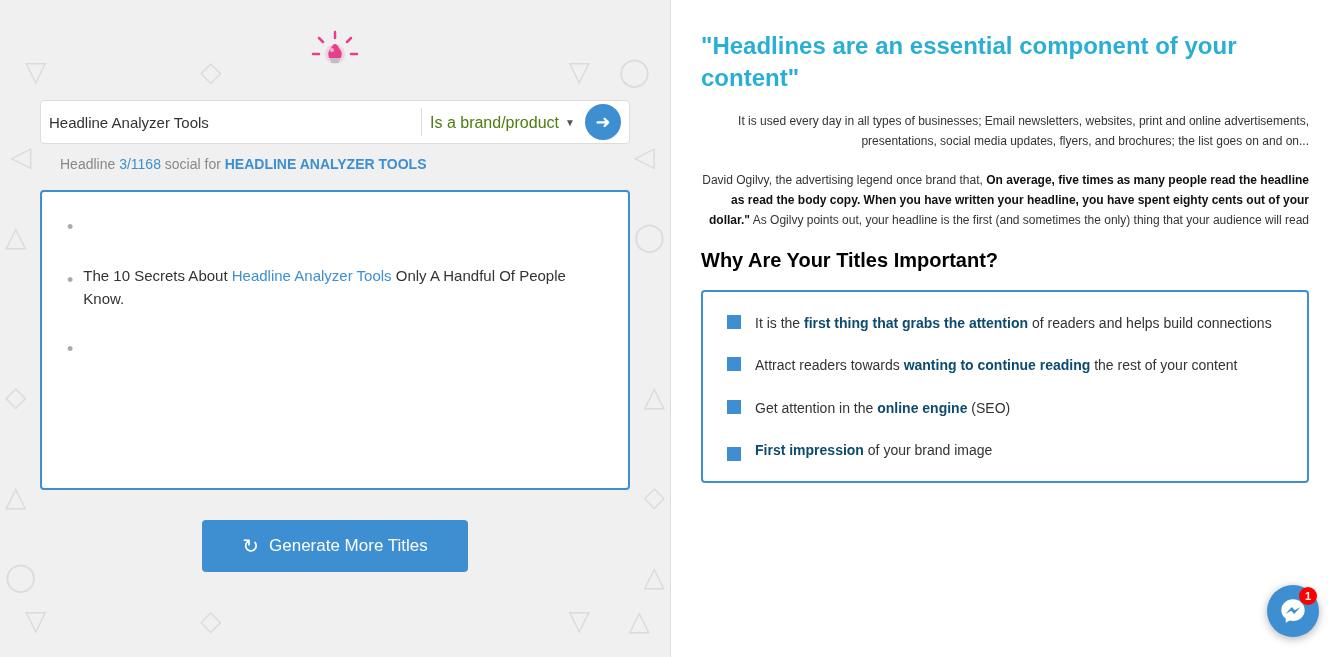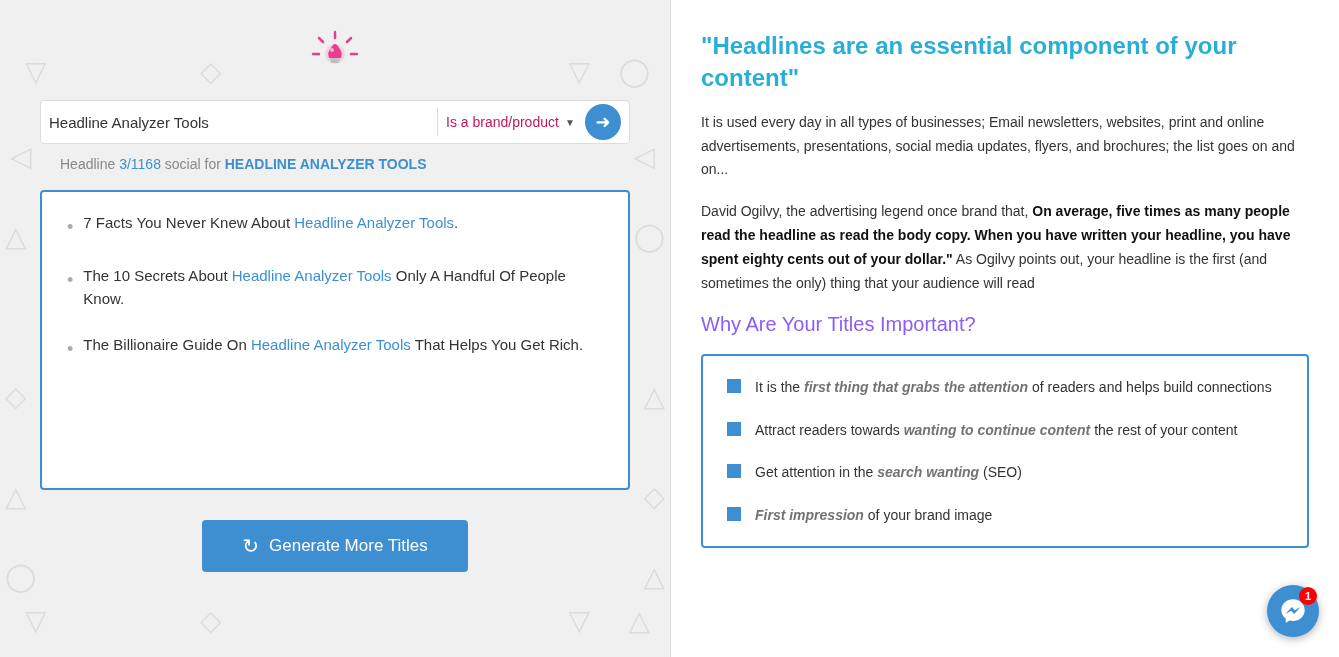--- a/index.html
+++ b/index.html
@@ -79,22 +79,22 @@
     }
     .search-divider {
       width: 1px;
       height: 28px;
       background: #ddd;
       margin: 0 8px;
     }
     .search-dropdown {
       border: none;
       outline: none;
-      font-size: 14px;
-      color: #be185d;
+      font-size: 16px;
+      color: #4d7c0f;
       background: transparent;
       cursor: pointer;
       appearance: none;
       padding-right: 16px;
     }
     .dropdown-wrapper {
       position: relative;
       display: flex;
       align-items: center;
     }
@@ -198,66 +198,67 @@
       border-left: 1px solid #ddd;
     }
     .right-panel h1 {
       font-size: 24px;
       color: #2aafd4;
       font-weight: 700;
       margin-bottom: 16px;
       line-height: 1.35;
     }
     .right-panel p {
-      font-size: 14px;
+      font-size: 12px;
       color: #333;
       line-height: 1.7;
       margin-bottom: 18px;
+      text-align: right;
     }
     .right-panel p strong {
       font-weight: 700;
       color: #111;
     }
     .right-panel h2 {
       font-size: 20px;
-      color: #8b5cf6;
-      font-weight: 400;
+      color: #000000;
+      font-weight: 700;
       margin-bottom: 18px;
     }
 
     
     .info-box {
       border: 2px solid #3d8fd1;
       border-radius: 4px;
       background: white;
       padding: 20px 24px;
     }
     .info-item {
       display: flex;
       align-items: flex-start;
       margin-bottom: 20px;
       font-size: 14px;
       color: #333;
       line-height: 1.6;
     }
     .info-item:last-child {
       margin-bottom: 0;
+      align-items: flex-end;
     }
     .info-bullet {
       width: 14px;
       height: 14px;
       background: #3d8fd1;
       margin-right: 14px;
       margin-top: 3px;
       flex-shrink: 0;
     }
     .info-item strong {
       font-weight: 700;
-      color: #737373;
-      font-style: italic;
+      color: #0c4a6e;
     }
 
     
     .chat-bubble {
       position: fixed;
       bottom: 20px;
       right: 20px;
       width: 52px;
       height: 52px;
       background: #3d8fd1;
@@ -350,35 +351,29 @@
     </button>
   </div>
 
   <div class="showing-text">
     <span>Headline </span><span class="count">3/1168</span><span> social for </span><span class="keyword">HEADLINE ANALYZER TOOLS</span>
   </div>
 
   <div class="results-box">
     <div class="result-item">
       <span class="result-bullet">•</span>
-      <div class="result-text">
-        7 Facts You Never Knew About <a href="#">Headline Analyzer Tools</a>.
-      </div>
     </div>
     <div class="result-item">
       <span class="result-bullet">•</span>
       <div class="result-text">
         The 10 Secrets About <a href="#">Headline Analyzer Tools</a> Only A Handful Of People Know.
       </div>
     </div>
     <div class="result-item">
       <span class="result-bullet">•</span>
-      <div class="result-text">
-        The Billionaire Guide On <a href="#">Headline Analyzer Tools</a> That Helps You Get Rich.
-      </div>
     </div>
   </div>
 
   <button class="generate-btn">
     <span class="btn-icon">↻</span>
     <span>Generate More Titles</span>
   </button>
 </div>
 
 <div class="right-panel">
@@ -395,27 +390,27 @@
   <div class="info-box">
     <div class="info-item">
       <div class="info-bullet"></div>
       <div>
         It is the <strong>first thing that grabs the attention</strong> of readers and helps build connections
       </div>
     </div>
     <div class="info-item">
       <div class="info-bullet"></div>
       <div>
-        Attract readers towards <strong>wanting to continue content</strong> the rest of your content
+        Attract readers towards <strong>wanting to continue reading</strong> the rest of your content
       </div>
     </div>
     <div class="info-item">
       <div class="info-bullet"></div>
       <div>
-        Get attention in the <strong>search wanting</strong> (SEO)
+        Get attention in the <strong>online engine</strong> (SEO)
       </div>
     </div>
     <div class="info-item">
       <div class="info-bullet"></div>
       <div>
         <strong>First impression</strong> of your brand image
       </div>
     </div>
   </div>
 </div>

